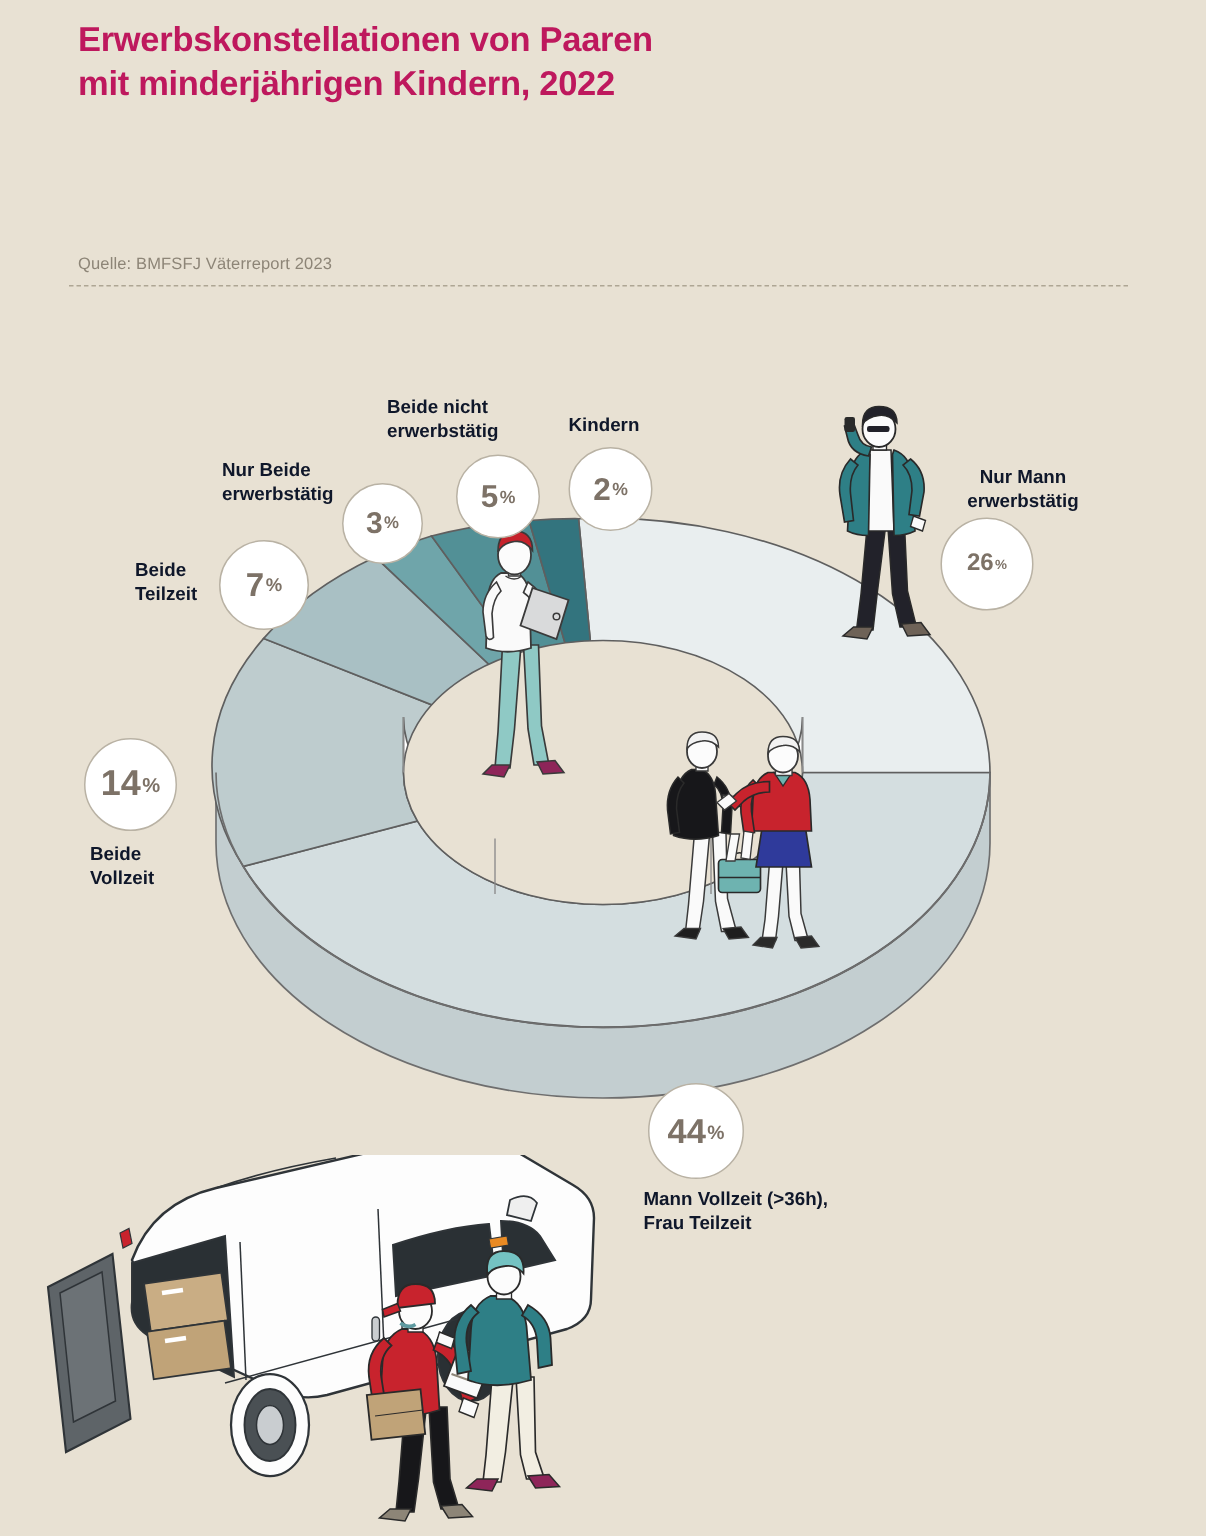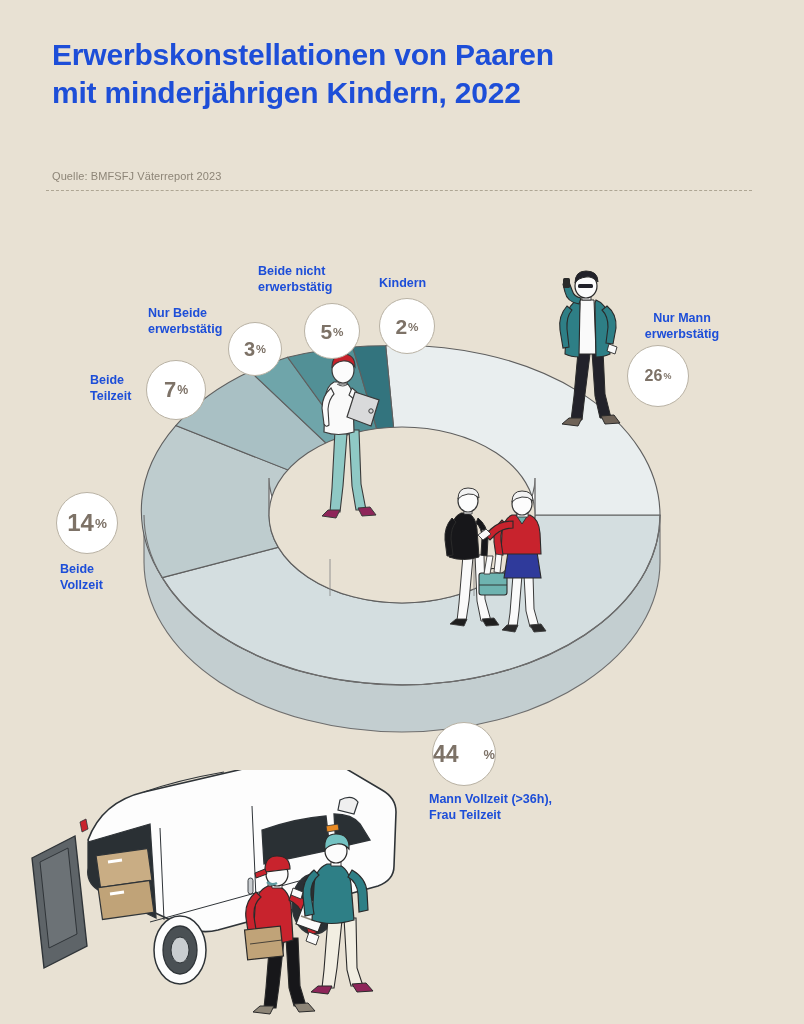--- a/index.html
+++ b/index.html
@@ -6,23 +6,23 @@
   html,body { width:804px; height:1024px; }
   body {
     background:#E8E1D3;
     font-family:"Liberation Sans", sans-serif;
     position:relative;
     overflow:hidden;
   }
   #stage { position:absolute; inset:0; width:804px; height:1024px; }
 
   .title {
-    position:absolute; left:52px; top:36px;
-    color:#1d4ed8;
-    font-size:30px; font-weight:bold;
+    position:absolute; left:52px; top:12px;
+    color:#be185d;
+    font-size:23px; font-weight:bold;
     line-height:1.26; letter-spacing:-0.2px;
     white-space:pre-line;
   }
   .source {
     position:absolute; left:52px; top:170px;
     color:#8D8577; font-size:11px; letter-spacing:0.1px;
   }
   .divider {
     position:absolute; left:46px; top:190px; width:706px; height:0;
     border-top:1.5px dashed #AEA694;
@@ -39,21 +39,21 @@
     background:#FFFFFF;
     border:1.3px solid #B9B2A4;
     display:flex; align-items:center; justify-content:center;
     color:#7D7267; font-weight:bold;
     box-sizing:border-box;
   }
   .bubble .num { line-height:1; }
   .bubble .pct { font-size:0.56em; font-weight:bold; margin-left:1px; }
   .lbl {
     position:absolute;
-    color:#1d4ed8; font-size:12.5px; font-weight:600;
+    color:#0f172a; font-size:12.5px; font-weight:600;
     line-height:1.28; white-space:pre-line;
   }
   .lbl.r { text-align:center; }
 </style>
 </head>
 <body>
 
 <div id="stage">
 
   <div class="title">Erwerbskonstellationen von Paaren
@@ -311,21 +311,21 @@
   <div class="callout">
     <div class="bubble" style="left:56px; top:492px; width:62px; height:62px; font-size:24px;">
       <span class="num">14</span>
         <span class="pct">%</span>
     </div>
     <div class="lbl" style="left:60px; top:561px; width:90px; text-align:left;">Beide
 Vollzeit</div>
   </div>
 
   <div class="callout">
-    <div class="bubble" style="left:432px; top:722px; width:64px; height:64px; font-size:23px;justify-content:space-between;">
+    <div class="bubble" style="left:432px; top:722px; width:64px; height:64px; font-size:23px;">
       <span class="num">44</span>
         <span class="pct">%</span>
     </div>
     <div class="lbl" style="left:429px; top:791px; width:190px; text-align:left;">Mann Vollzeit (&gt;36h),
 Frau Teilzeit</div>
   </div>
 
 </div>
 
 </body></html>

